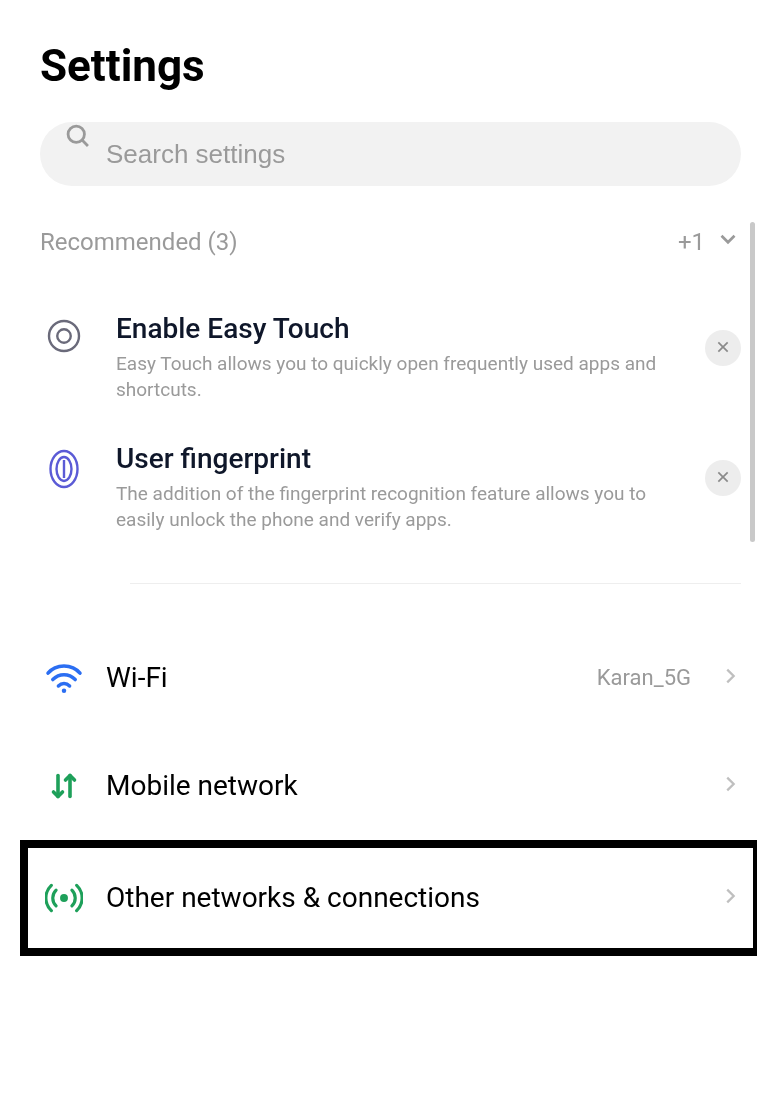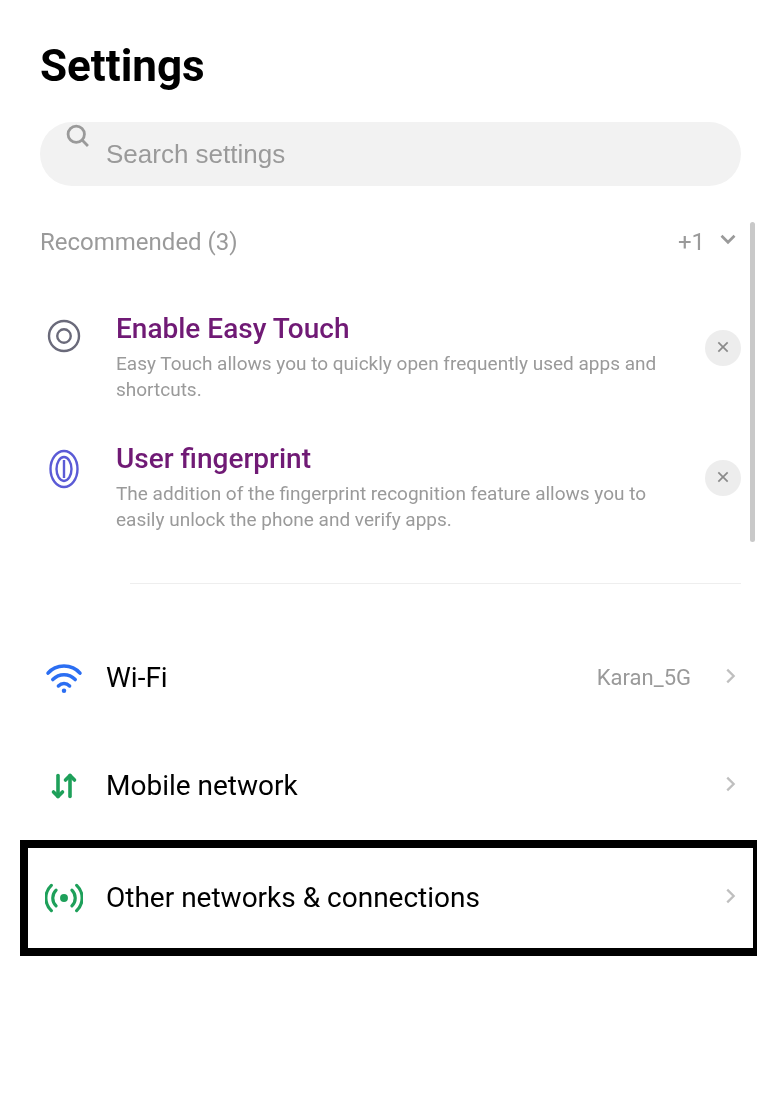--- a/index.html
+++ b/index.html
@@ -63,21 +63,21 @@
   .rec-icon {
     width: 48px;
     display: flex;
     justify-content: center;
     padding-top: 6px;
   }
   .rec-body { flex: 1; padding-right: 50px; }
   .rec-title {
     font-size: 28px;
     font-weight: 500;
-    color: #701a75;
+    color: #0f172a;
     margin-bottom: 6px;
   }
   .rec-desc {
     font-size: 19px;
     color: #9a9a9a;
     line-height: 1.35;
   }
   .rec-close {
     position: absolute;
     right: 0;

